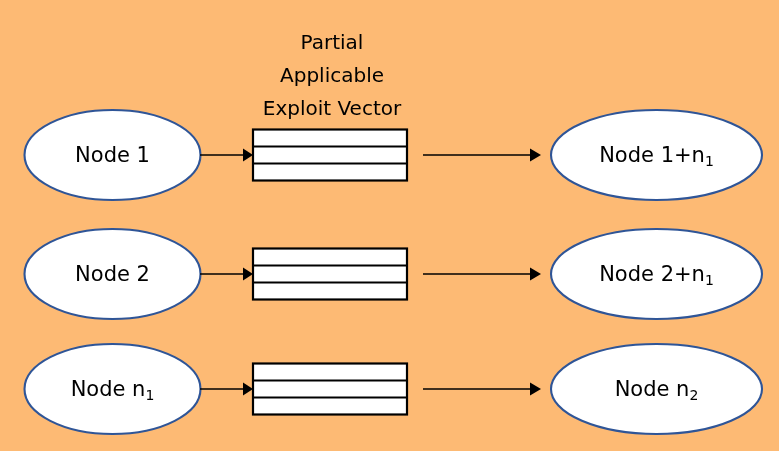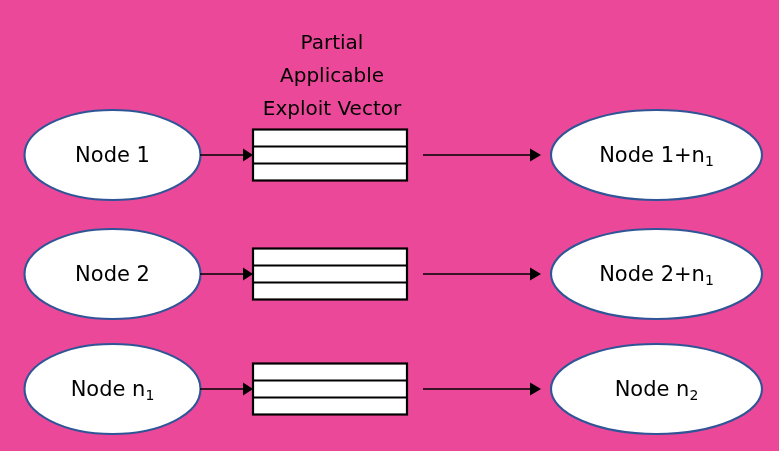--- a/index.html
+++ b/index.html
@@ -8,21 +8,21 @@
     padding: 0;
     background: #ffffff;
   }
   body {
     font-family: "DejaVu Sans", "Liberation Sans", sans-serif;
   }
   #canvas {
     position: relative;
     width: 779px;
     height: 451px;
-    background: #ec4899;
+    background: #fdba74;
     overflow: hidden;
   }
   #diagram-svg {
     position: absolute;
     left: 0;
     top: 0;
     width: 779px;
     height: 451px;
     display: block;
   }

